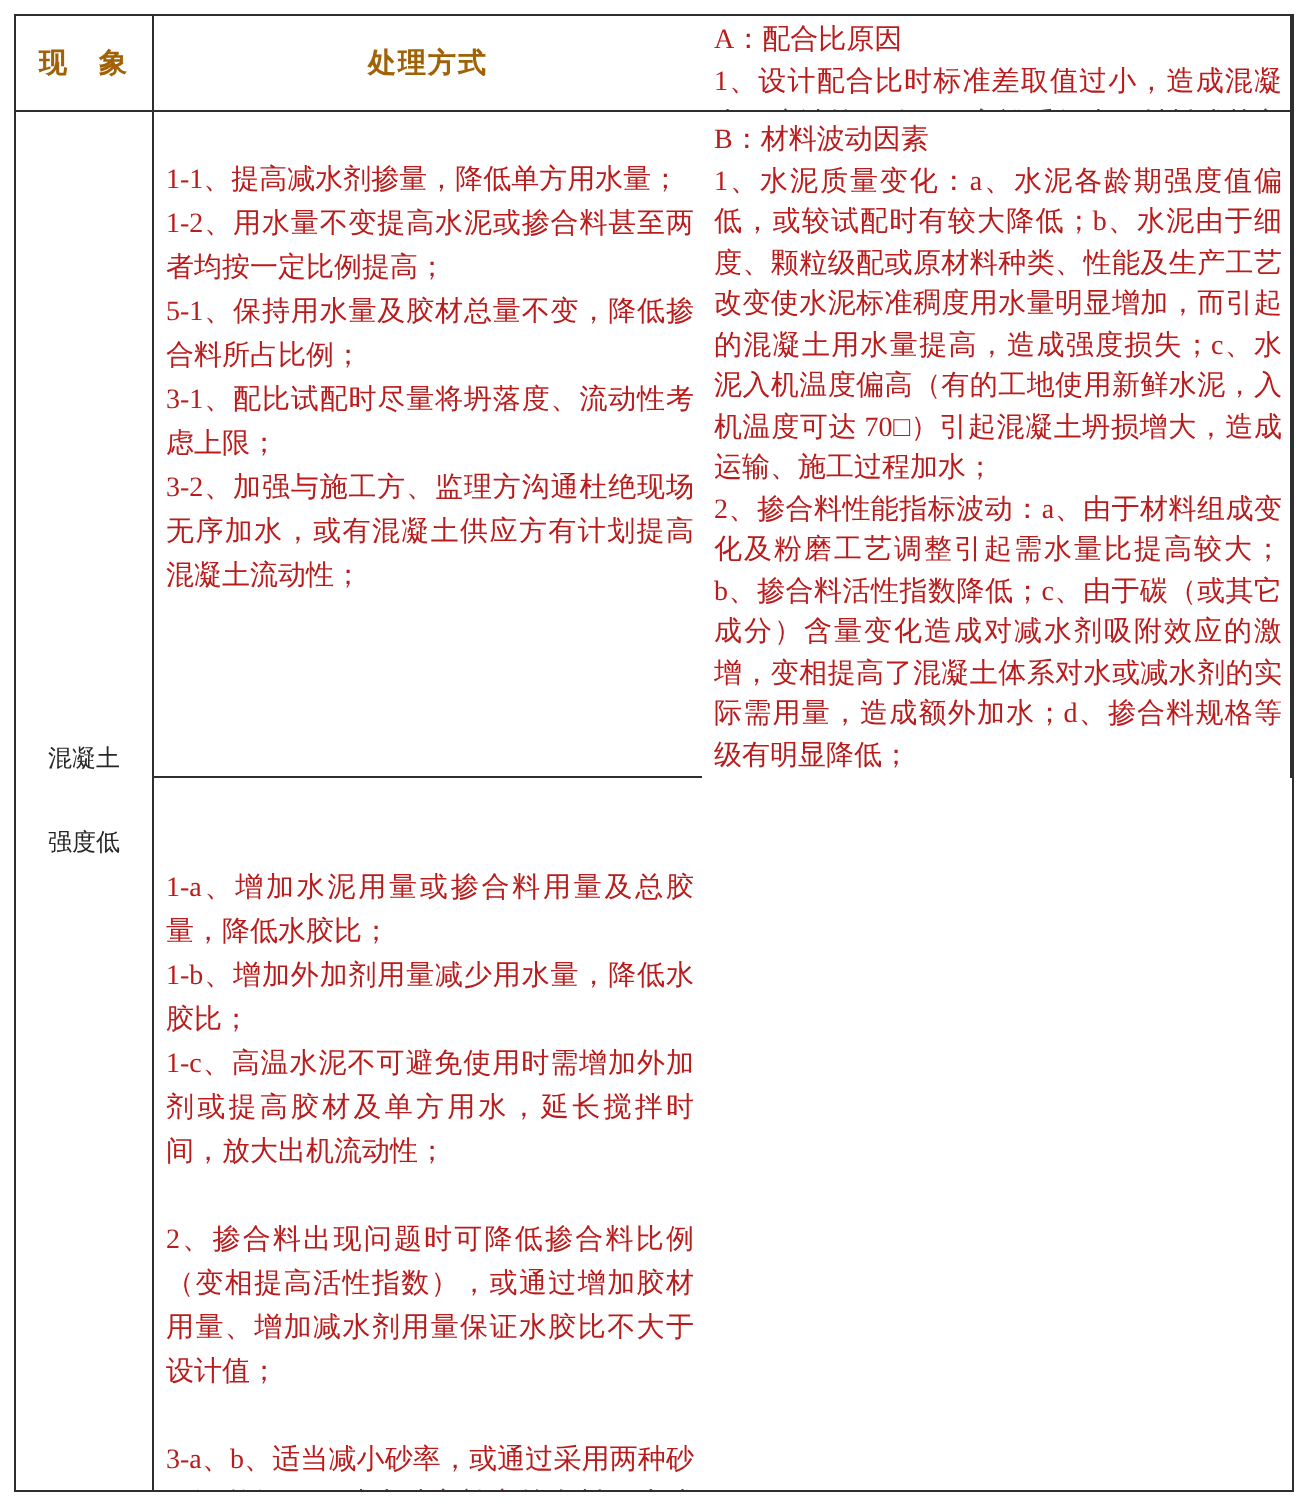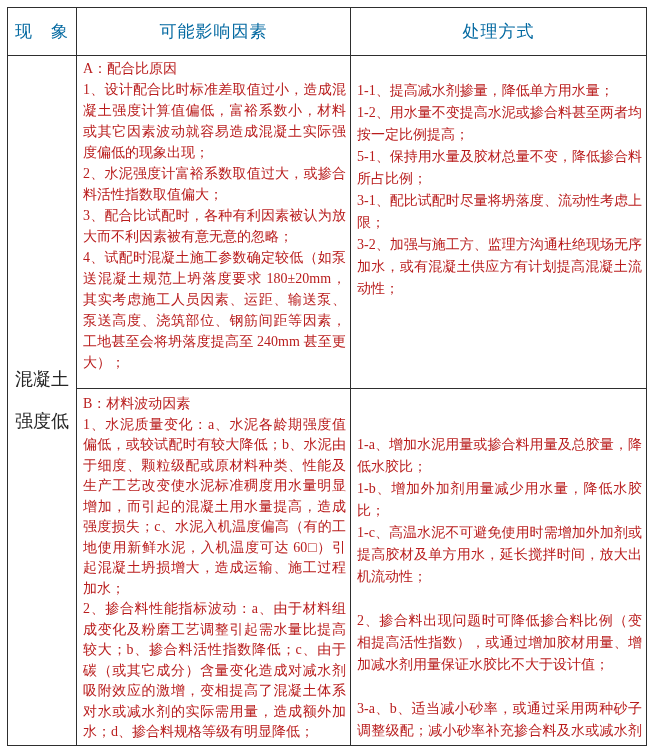--- a/index.html
+++ b/index.html
@@ -30,34 +30,35 @@
     border-style: solid;
     border-width: 0;
   }
   .b-r { border-right-width: 1.5px; }
   .b-b { border-bottom-width: 1.5px; }
 
   .header-cell {
     display: flex;
     align-items: center;
     justify-content: center;
-    font-size: 17px;
+    font-size: 14px;
     letter-spacing: 1px;
     white-space: pre-line;
-    color: #0369a1;
+    color: #a16207;
+    font-weight: bold;
   }
 
   .phen-cell {
     grid-column: 1;
     grid-row: 2 / 4;
     display: flex;
     align-items: center;
     justify-content: center;
     text-align: center;
-    font-size: 18px;
+    font-size: 12px;
     line-height: 21px;
     white-space: pre-line;
   }
 
   .text-cell {
     font-size: 14px;
     white-space: pre-line;
     text-align: justify;
     color: #b91c1c;
   }
@@ -67,42 +68,41 @@
   .b-treat    { padding: 45px 4px 0 6px; line-height: 22px;   }
 </style>
 </head>
 <body>
 
 <div class="page">
   <div class="doc-table">
 
     <div class="cell header-cell b-r b-b">现　象</div>
 
-    <div class="cell header-cell b-r b-b">可能影响因素</div>
 
     <div class="cell header-cell b-b">处理方式</div>
 
     <div class="cell phen-cell b-r">混凝土
 
 强度低</div>
 
     <div class="cell text-cell a-factors b-r b-b">A：配合比原因
 1、设计配合比时标准差取值过小，造成混凝土强度计算值偏低，富裕系数小，材料或其它因素波动就容易造成混凝土实际强度偏低的现象出现；
 2、水泥强度计富裕系数取值过大，或掺合料活性指数取值偏大；
 3、配合比试配时，各种有利因素被认为放大而不利因素被有意无意的忽略；
 4、试配时混凝土施工参数确定较低（如泵送混凝土规范上坍落度要求 180±20mm，其实考虑施工人员因素、运距、输送泵、泵送高度、浇筑部位、钢筋间距等因素，工地甚至会将坍落度提高至 240mm 甚至更大）；</div>
 
     <div class="cell text-cell a-treat b-b">1-1、提高减水剂掺量，降低单方用水量；
 1-2、用水量不变提高水泥或掺合料甚至两者均按一定比例提高；
 5-1、保持用水量及胶材总量不变，降低掺合料所占比例；
 3-1、配比试配时尽量将坍落度、流动性考虑上限；
 3-2、加强与施工方、监理方沟通杜绝现场无序加水，或有混凝土供应方有计划提高混凝土流动性；</div>
 
     <div class="cell text-cell b-factors b-r">B：材料波动因素
-1、水泥质量变化：a、水泥各龄期强度值偏低，或较试配时有较大降低；b、水泥由于细度、颗粒级配或原材料种类、性能及生产工艺改变使水泥标准稠度用水量明显增加，而引起的混凝土用水量提高，造成强度损失；c、水泥入机温度偏高（有的工地使用新鲜水泥，入机温度可达 60□）引起混凝土坍损增大，造成运输、施工过程加水；
+1、水泥质量变化：a、水泥各龄期强度值偏低，或较试配时有较大降低；b、水泥由于细度、颗粒级配或原材料种类、性能及生产工艺改变使水泥标准稠度用水量明显增加，而引起的混凝土用水量提高，造成强度损失；c、水泥入机温度偏高（有的工地使用新鲜水泥，入机温度可达 70□）引起混凝土坍损增大，造成运输、施工过程加水；
 2、掺合料性能指标波动：a、由于材料组成变化及粉磨工艺调整引起需水量比提高较大；b、掺合料活性指数降低；c、由于碳（或其它成分）含量变化造成对减水剂吸附效应的激增，变相提高了混凝土体系对水或减水剂的实际需用量，造成额外加水；d、掺合料规格等级有明显降低；</div>
 
     <div class="cell text-cell b-treat">1-a、增加水泥用量或掺合料用量及总胶量，降低水胶比；
 1-b、增加外加剂用量减少用水量，降低水胶比；
 1-c、高温水泥不可避免使用时需增加外加剂或提高胶材及单方用水，延长搅拌时间，放大出机流动性；
 
 2、掺合料出现问题时可降低掺合料比例（变相提高活性指数），或通过增加胶材用量、增加减水剂用量保证水胶比不大于设计值；
 
 3-a、b、适当减小砂率，或通过采用两种砂子调整级配；减小砂率补充掺合料及水或减水剂提高流动性；</div>
 

